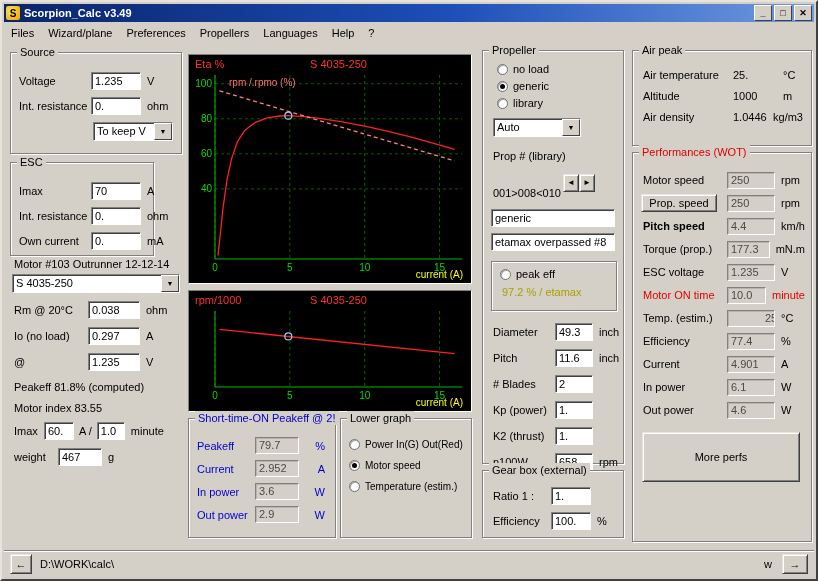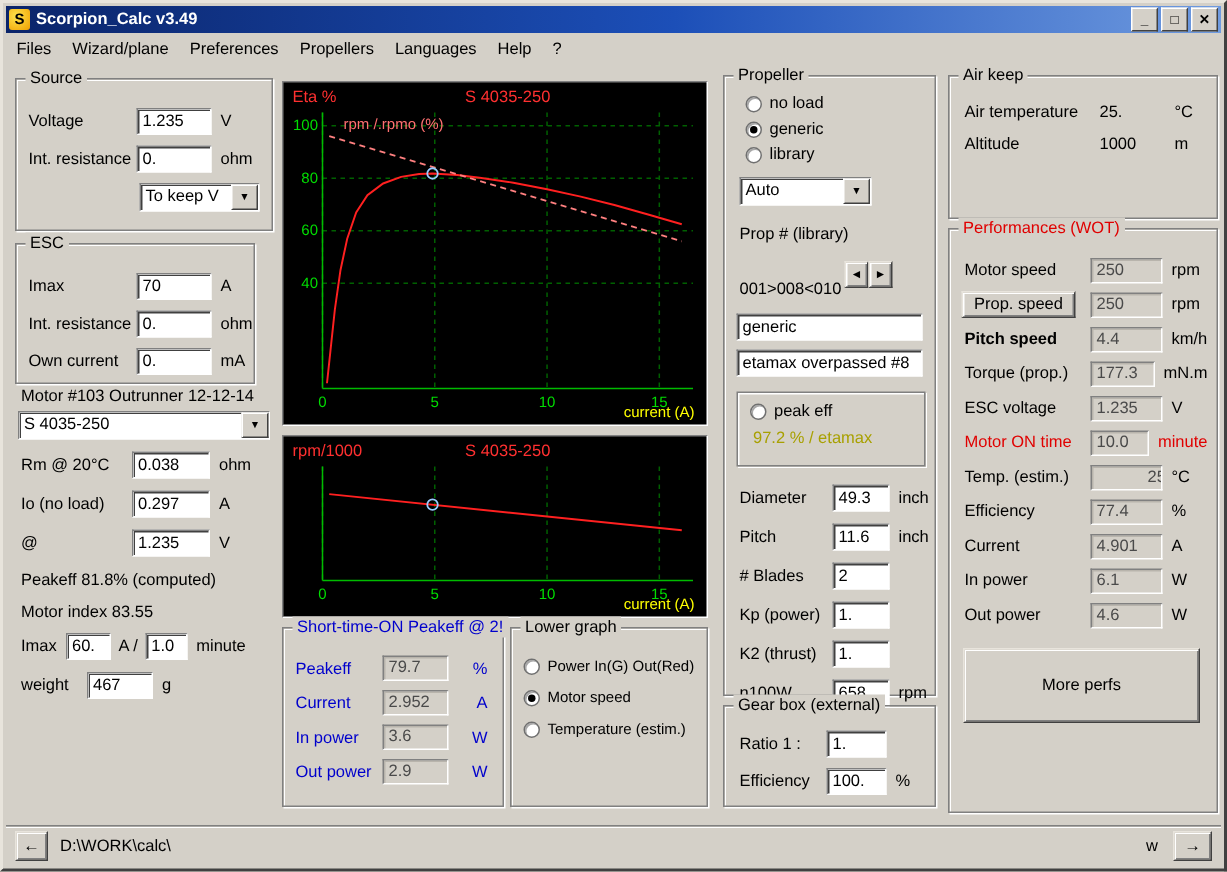--- a/index.html
+++ b/index.html
@@ -86,21 +86,21 @@
       <span class="unit">ohm</span>
     </div>
     <div class="row" style="justify-content:flex-end;">
       <div class="dd" style="width:80px;">
         <span class="dd-text">To keep V</span>
         <span class="dd-btn">▼</span>
       </div>
     </div>
   </div>
 
-  <div class="group" style="left:8px;top:160px;width:160px;height:94px;">
+  <div class="group" style="left:8px;top:160px;width:144px;height:94px;">
     <span class="gtitle">ESC</span>
     <div class="row">
       <span class="lbl" style="width:72px;">Imax</span>
       <input class="tfield" style="width: 50px;" value="70">
       <span class="unit">A</span>
     </div>
     <div class="row">
       <span class="lbl" style="width:72px;">Int. resistance</span>
       <input class="tfield" style="width: 50px;" value="0.">
       <span class="unit">ohm</span>
@@ -312,30 +312,35 @@
       <span class="unit"></span>
     </div>
     <div class="grow" style="margin:7px 4px 0 10px;">
       <span class="lbl" style="width:58px;">Efficiency</span>
       <input class="tfield" style="width: 40px;" value="100.">
       <span class="unit">%</span>
     </div>
   </div>
 
   <div class="group" style="left:630px;top:48px;width:180px;height:96px;">
-    <span class="gtitle">Air keep</span>
+    <span class="gtitle">Air peak</span>
     <div class="arow" style="margin:6px 8px 0 10px;">
       <span class="lbl" style="width:90px;">Air temperature</span>
       <span style="width:44px;">25.</span>
       <span class="unit">°C</span>
     </div>
     <div class="arow" style="margin:9px 8px 0 10px;">
       <span class="lbl" style="width:90px;">Altitude</span>
       <span style="width:44px;">1000</span>
       <span class="unit">m</span>
+    </div>
+    <div class="arow" style="margin:9px 8px 0 10px;">
+      <span class="lbl" style="width:90px;">Air density</span>
+      <span style="width:44px;">1.0446</span>
+      <span class="unit">kg/m3</span>
     </div>
   </div>
 
   <div class="group" style="left:630px;top:150px;width:180px;height:390px;">
     <span class="gtitle red">Performances (WOT)</span>
 
     <div class="frow" style="margin:6px 6px 0 10px;height:18px;">
       <span class="lbl" style="width:84px;">Motor speed</span>
       <div class="rofield" style="width:48px;">250</div>
       <span class="unit">rpm</span>

